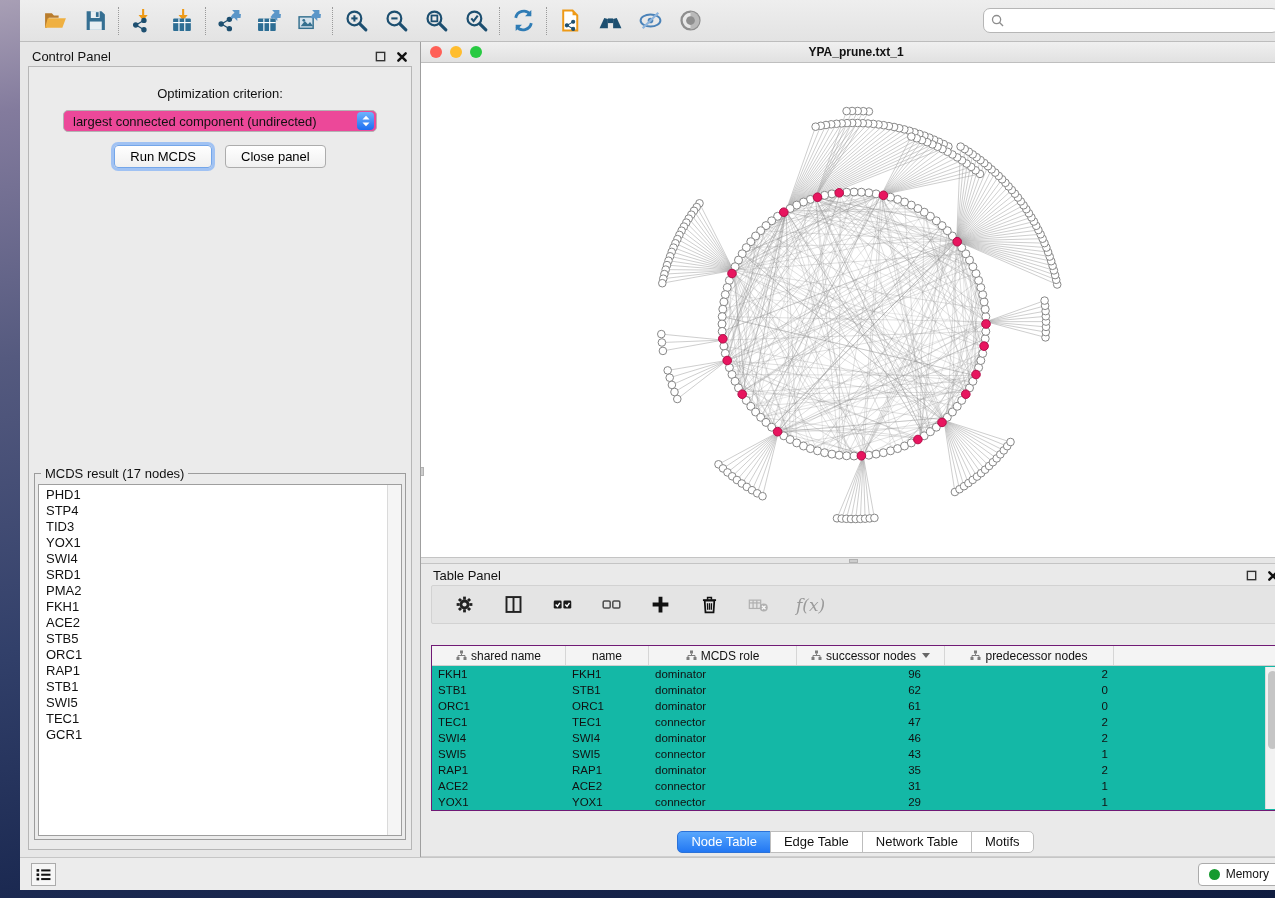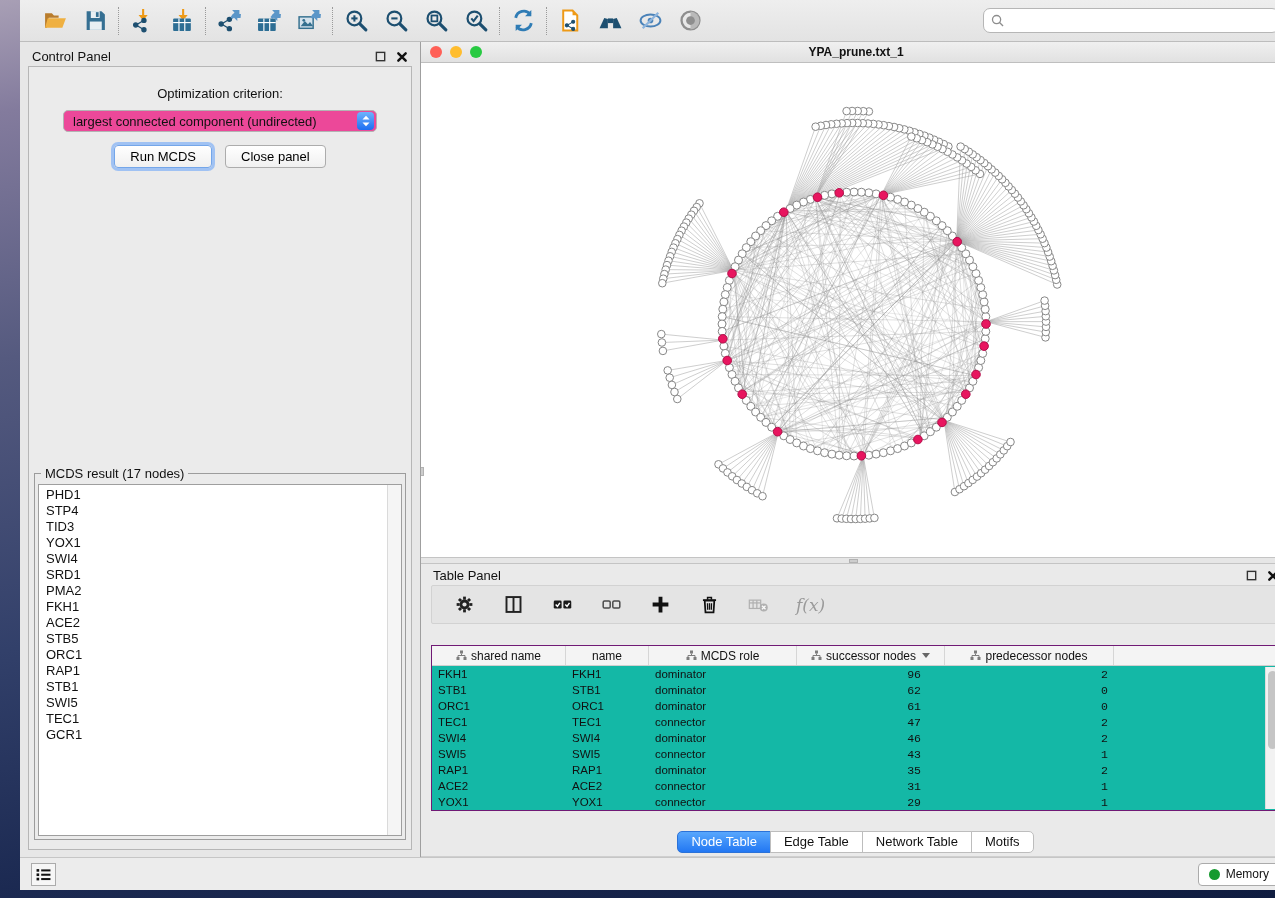--- a/index.html
+++ b/index.html
@@ -73,21 +73,21 @@
   .tp-toolbar .ti { width:22px; height:22px; display:flex; align-items:center; justify-content:center; cursor:pointer;margin-left:8px; }
   .tp-toolbar .ti svg { width:21px; height:21px; }
   .fx { font-family:"DejaVu Serif", serif; font-style:italic; font-size:17px; color:#9a9a9a; }
   .table-wrap { margin:16px 10px; flex:1; background:#14b8a6; border:1px solid #701a75; position:relative; overflow:hidden; }
   .thead { display:flex; height:20px; background:#f4f4f4; border-bottom:1px solid #cfcfcf; }
   .th { display:flex; align-items:center; justify-content:center; gap:4px; font-size:12px;
     border-right:1px solid #d6d6d6; overflow:hidden; cursor:pointer; }
   .th .sort { width:0; height:0; border-left:4px solid transparent; border-right:4px solid transparent; border-top:5px solid #666; margin-left:2px; }
   .tr { display:flex; height:16px; align-items:center; font-size:11.5px; cursor:default; }
   .td { padding:0 6px; overflow:hidden; white-space:nowrap; }
-  .td.num { text-align:right;font-family:Liberation Mono, monospace; }
+  .td.num { text-align:right; }
   .tbl-scroll { position:absolute; top:21px; right:1px; bottom:1px; width:14px; background:#f2f2f2; border-left:1px solid #ddd; }
   .tbl-thumb { position:absolute; top:4px; left:2px; width:9px; height:78px; background:#c5c5c5; border-radius:5px; cursor:grab; }
   .tp-tabs { height:30px; display:flex; justify-content:center; align-items:center; border-bottom:1px solid #cfcfcf; }
   .tp-tab { height:22px; line-height:20px; padding:0 13px; font-size:13px; background:#fff;
     border:1px solid #bdbdbd; margin-left:-1px; cursor:pointer; }
   .tp-tab:first-child { border-radius:5px 0 0 5px; }
   .tp-tab:last-child { border-radius:0 5px 5px 0; }
   .tp-tab.sel { background:linear-gradient(#58a7fd,#2277f3); color:#fff; border-color:#2b72d8; }
 
   

